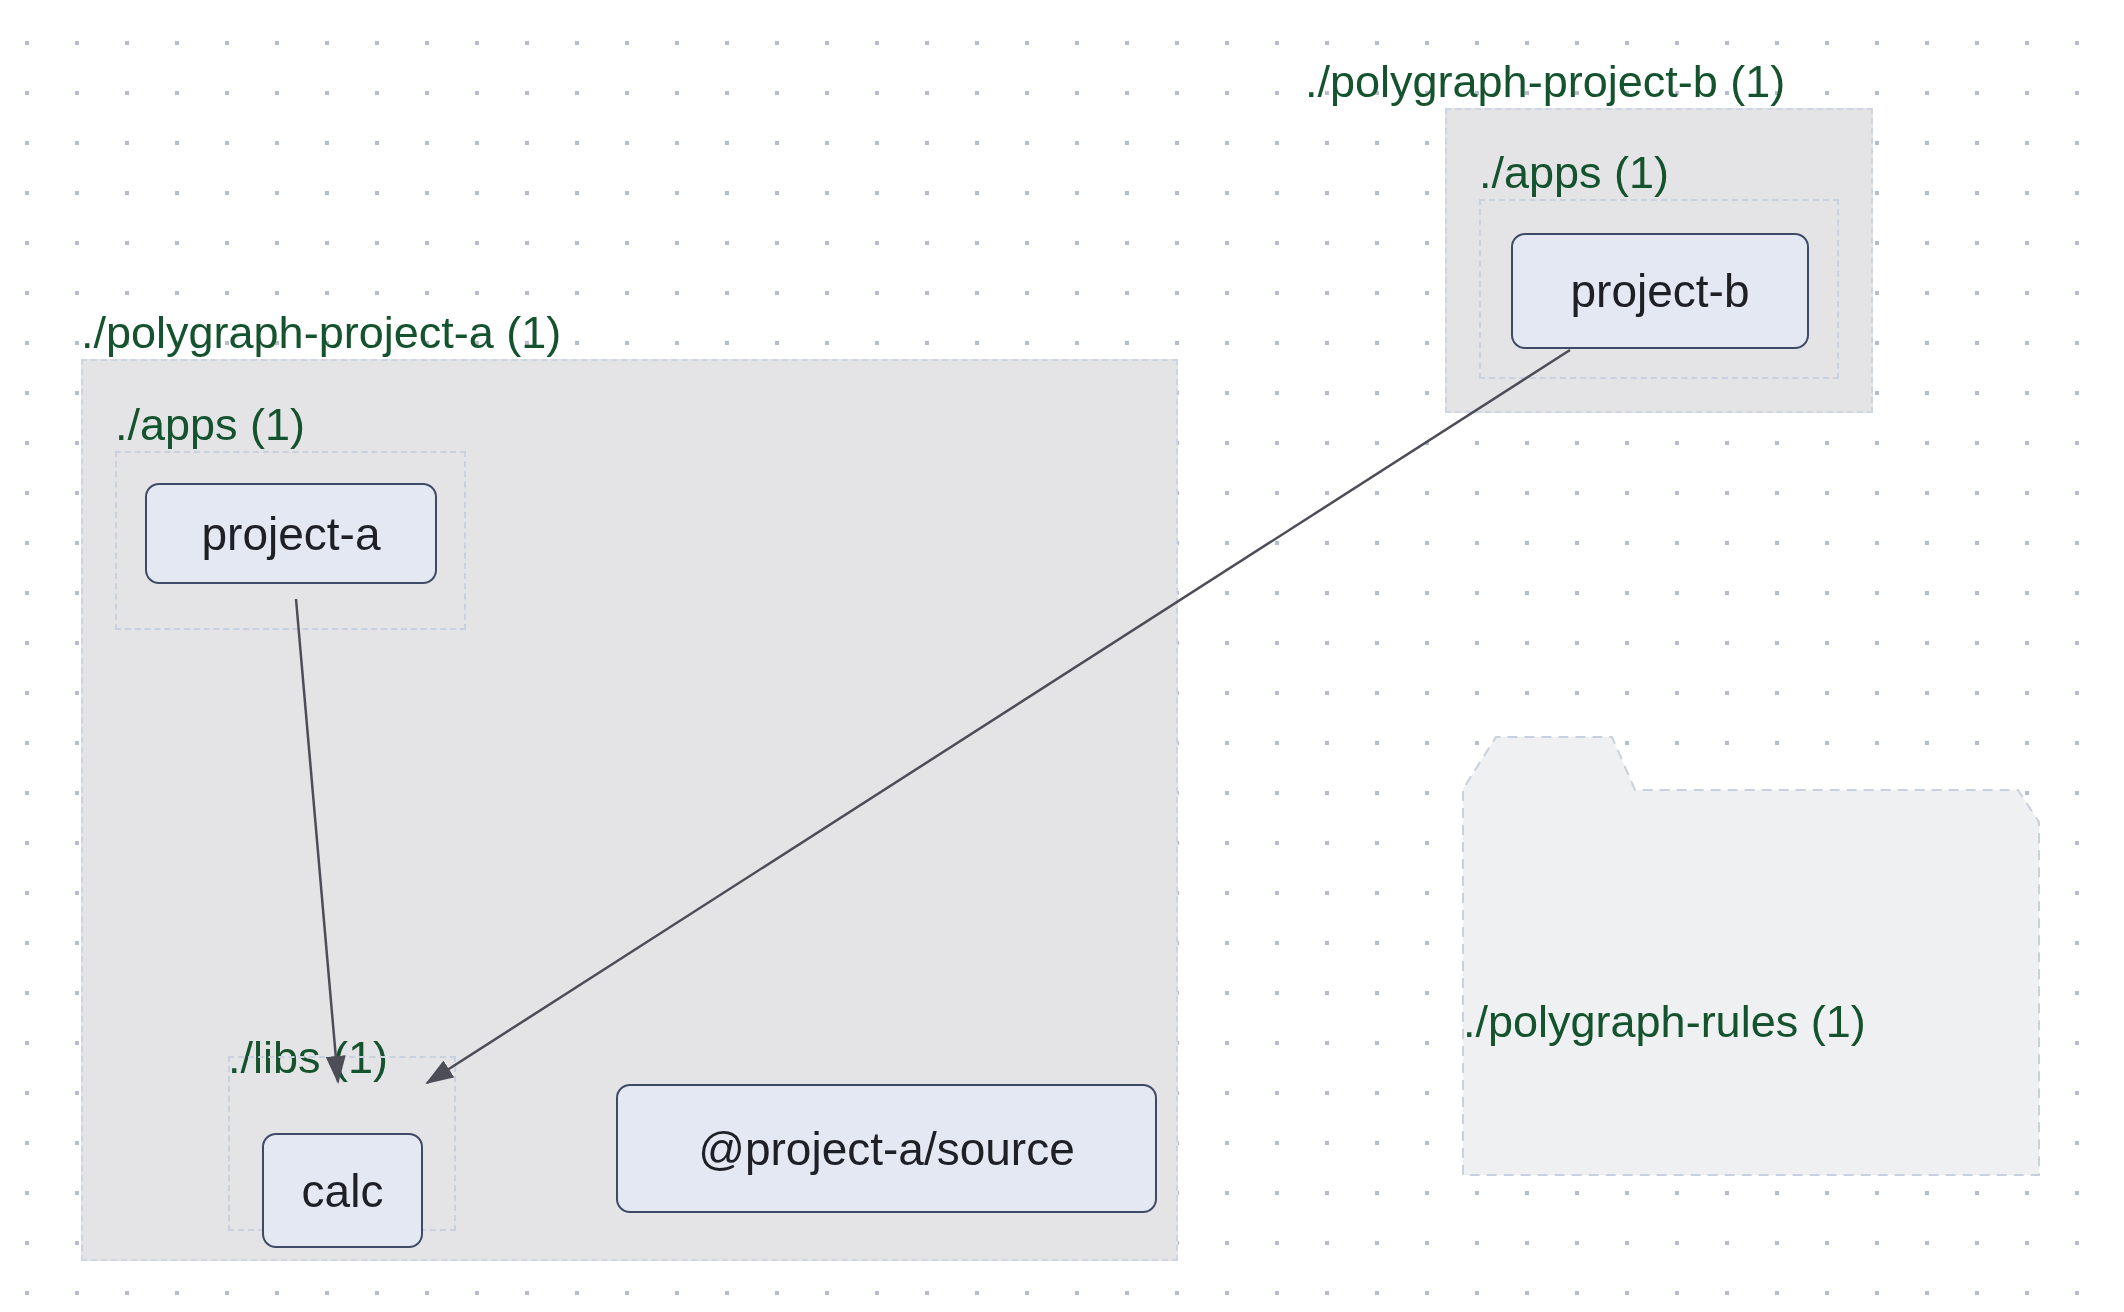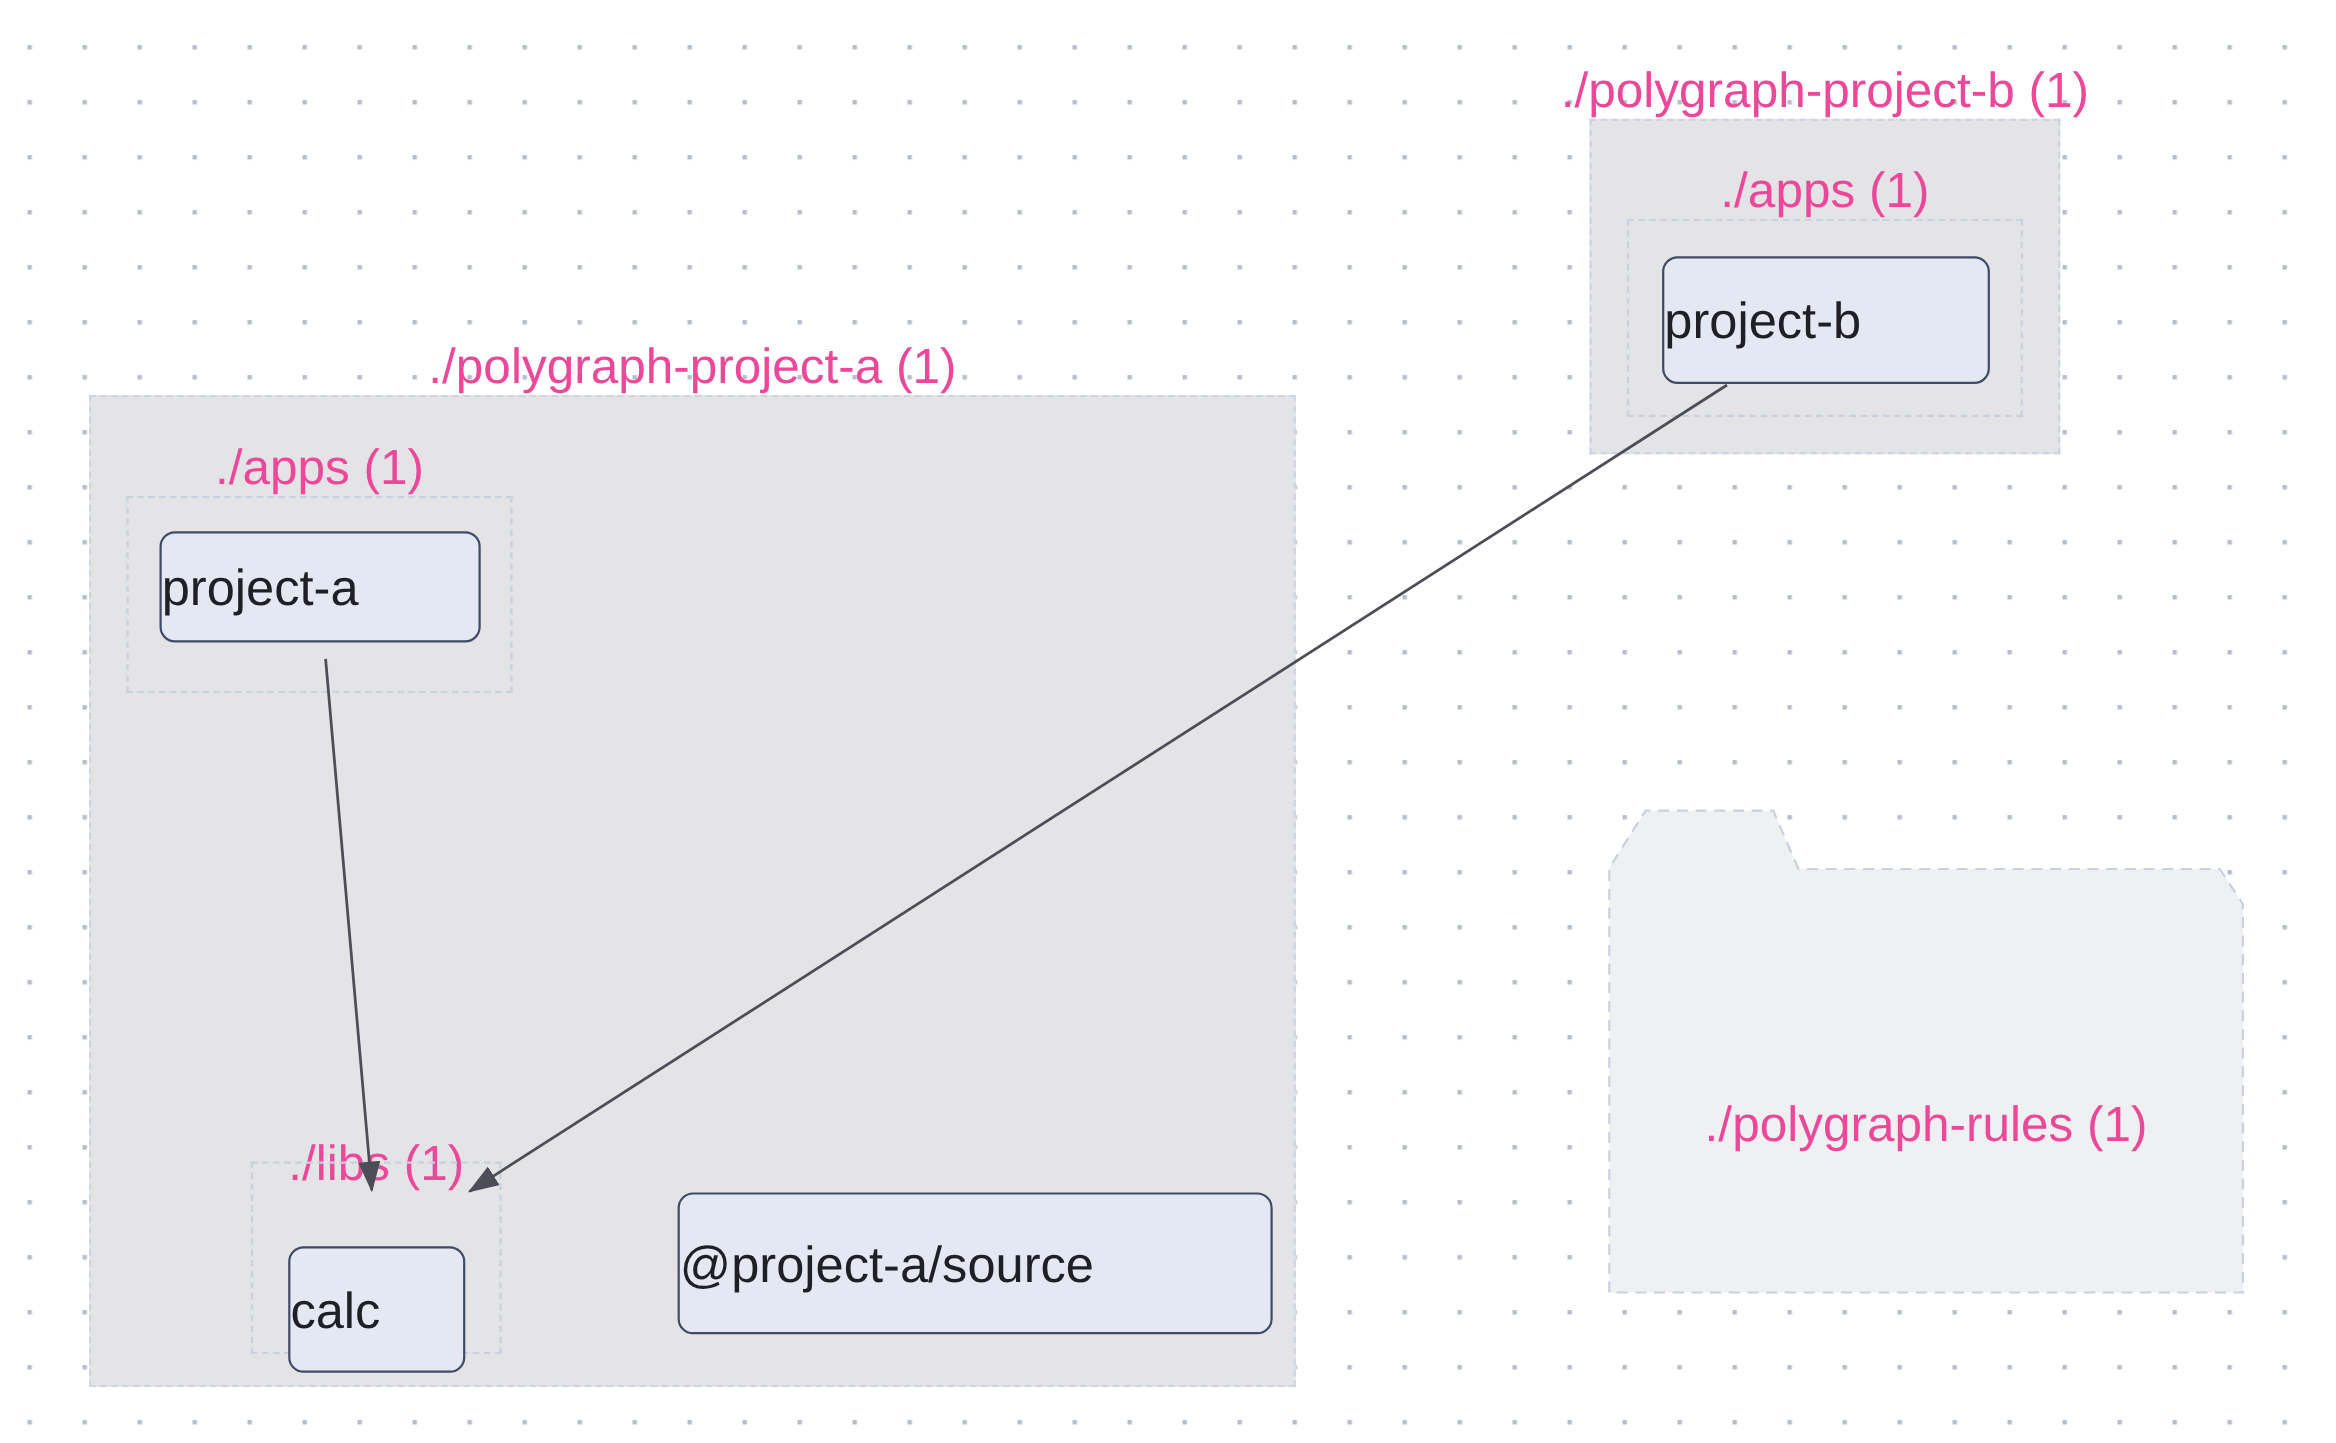--- a/index.html
+++ b/index.html
@@ -38,39 +38,40 @@
     z-index: 2;
   }
   #subgroup-apps-a { left: 115px; top: 451px; width: 351px; height: 179px; }
   #subgroup-libs-a { left: 228px; top: 1056px; width: 228px; height: 175px; }
   #subgroup-apps-b { left: 1479px; top: 199px; width: 360px; height: 180px; }
 
   .group-title, .subgroup-label, .folder-label {
     position: absolute;
     font-size: 45px;
     line-height: 50px;
-    text-align: center;
+    text-align: left;
     white-space: nowrap;
-    color: #ec4899;
+    color: #14532d;
     z-index: 2;
   }
   #title-project-a { left: 81px;   width: 1097px; top: 308px; }
   #title-project-b { left: 1305px; width: 708px;  top: 57px;  }
   #label-apps-a    { left: 115px;  width: 351px;  top: 400px; }
   #label-libs-a    { left: 228px;  width: 228px;  top: 1005px; margin-top: 28px; }
   #label-apps-b    { left: 1479px; width: 360px;  top: 148px; }
 
   .node {
     position: absolute;
     background: #e3e8f2;
     border: 2.5px solid #3f4b66;
     border-radius: 14px;
     box-sizing: border-box;
     display: flex;
     align-items: center;
+    justify-content: center;
     font-size: 46px;
     color: #1f1f26;
     z-index: 2;
     white-space: nowrap;
   }
   #node-project-a { left: 145px;  top: 483px;  width: 292px; height: 101px; }
   #node-project-b { left: 1511px; top: 233px;  width: 298px; height: 116px; }
   #node-calc      { left: 262px;  top: 1085px; width: 161px; height: 115px; margin-top: 48px; }
   #node-source    { left: 616px;  top: 1084px; width: 541px; height: 129px; }
 

